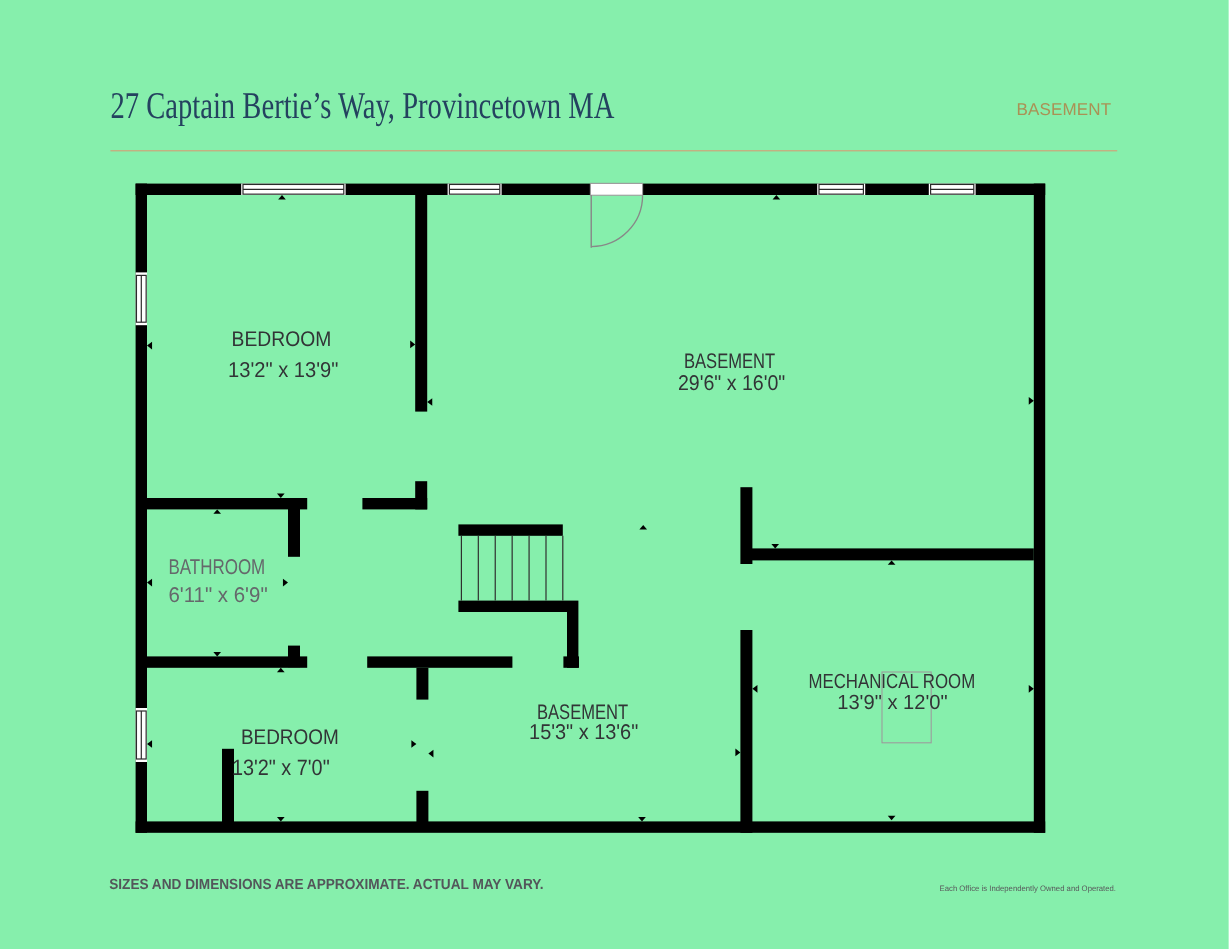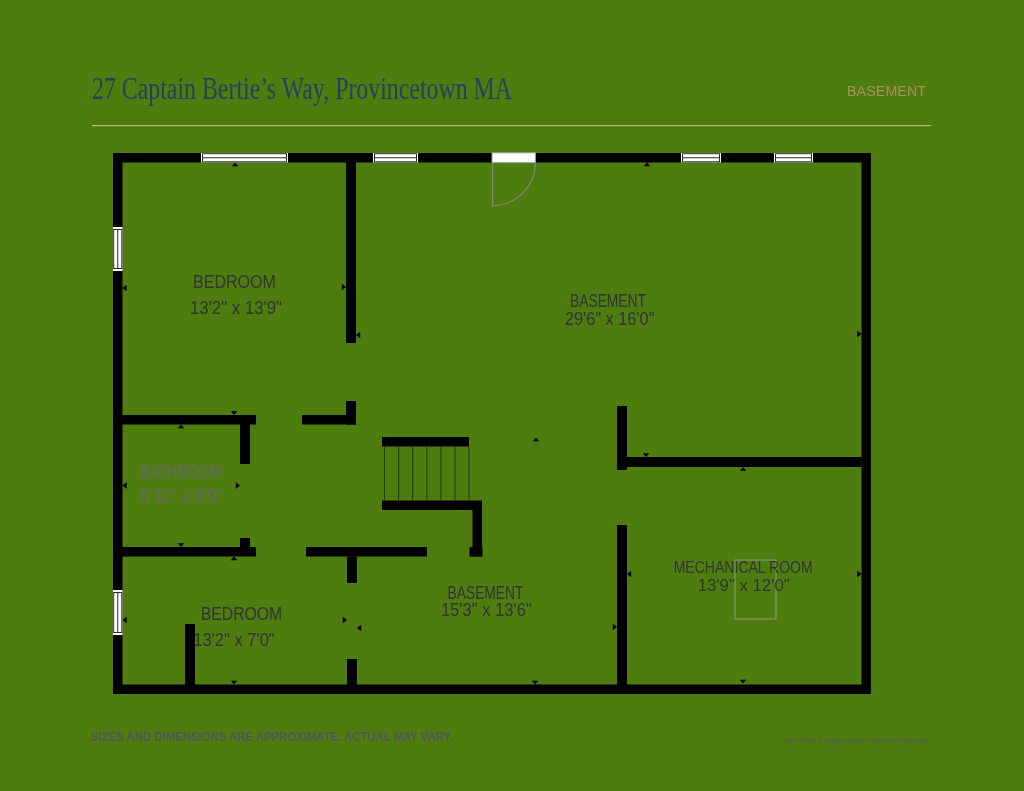--- a/index.html
+++ b/index.html
@@ -1,16 +1,16 @@
 <!DOCTYPE html>
 <html><head>
 <meta charset="utf-8">
 <style>
   html,body{margin:0;padding:0;background:#ffffff;}
-  #page{position:relative;width:1024px;height:791px;background:#4d7c0f;overflow:hidden;text-align:center;}
+  #page{position:relative;width:1024px;height:791px;background:#86efac;overflow:hidden;text-align:center;}
   svg{position:absolute;left:0;top:0;}
 </style>
 </head>
 <body>
 <div id="page">
 <svg width="1024" height="791" viewBox="0 0 1024 791">
 
   <text x="92" y="98.5" font-family="Liberation Serif" font-size="31.5" fill="#24425f" textLength="420" lengthAdjust="spacingAndGlyphs">27 Captain Bertie’s Way, Provincetown MA</text>
   <text x="847" y="95.6" font-family="Liberation Sans" font-size="14.2" fill="#aa9155" textLength="79" lengthAdjust="spacing">BASEMENT</text>
   <rect x="92" y="125" width="839" height="1.2" fill="#c3b181"></rect>

